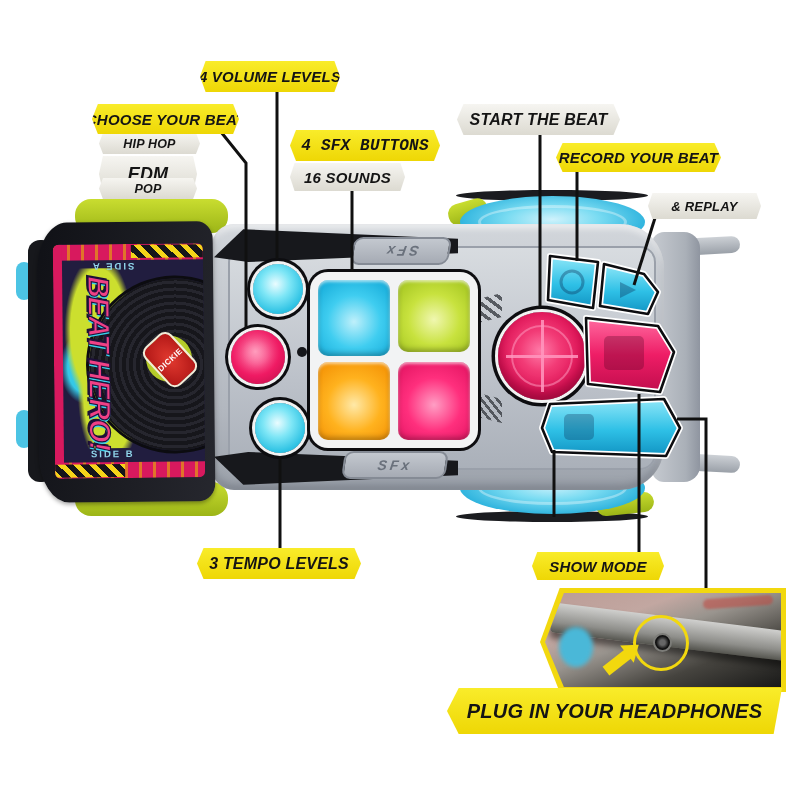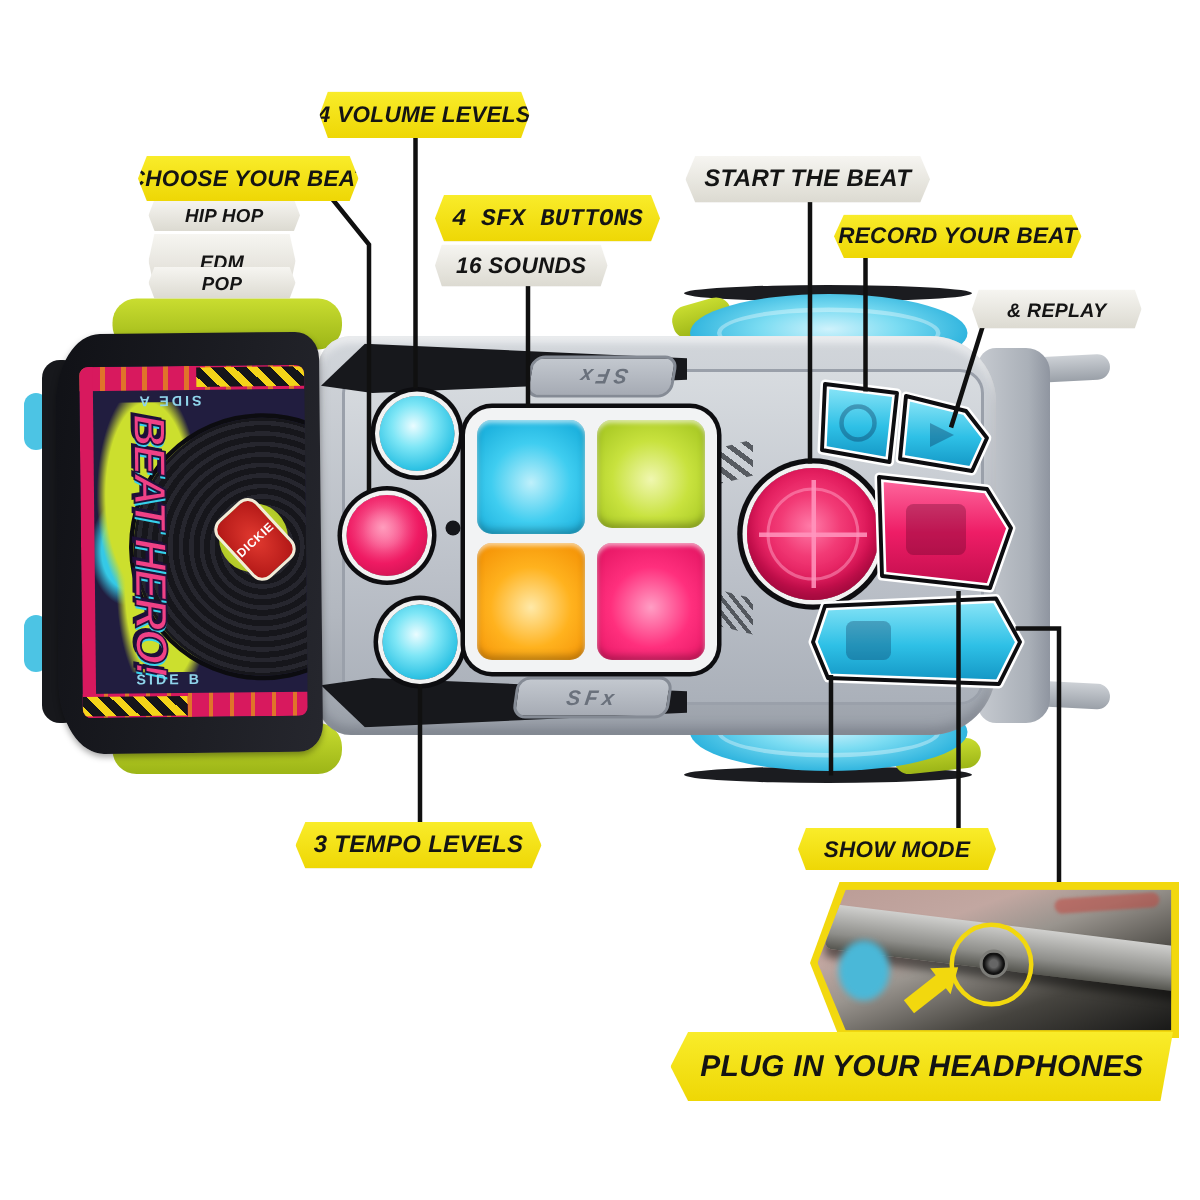--- a/index.html
+++ b/index.html
@@ -238,23 +238,23 @@
       <polyline points="655,218 634,285"></polyline>
       <polyline points="554,450 554,517"></polyline>
       <polyline points="639,394 639,552"></polyline>
       <polyline points="677,419 706,419 706,590"></polyline>
       <polyline points="280,456 280,548"></polyline>
     </g>
   </svg>
 
   <div class="callout yellow" style="left:92px;top:104px;width:147px;height:30px;font-size:15px;z-index:50;">CHOOSE YOUR BEAT</div>
   <div class="callout gray" style="left:99px;top:133px;width:101px;height:21px;font-size:12.5px;z-index:49;">HIP HOP</div>
-  <div class="callout gray" style="left:99px;top:156px;width:98px;height:36px;font-size:13px;z-index:49;">EDM</div>
+  <div class="callout gray" style="left:99px;top:156px;width:98px;height:36px;font-size:18px;z-index:49;">EDM</div>
   <div class="callout gray" style="left:99px;top:178px;width:98px;height:21px;font-size:12.5px;z-index:49;">POP</div>
-  <div class="callout yellow" style="left:213px;top:61px;width:140px;height:31px;font-size:15px;z-index:50;">4 VOLUME LEVELS</div>
+  <div class="callout yellow" style="left:200px;top:61px;width:140px;height:31px;font-size:15px;z-index:50;">4 VOLUME LEVELS</div>
   <div class="callout yellow" style="left:290px;top:130px;width:150px;height:31px;font-size:16px;z-index:50;font-family:Liberation Mono, monospace;">4 SFX BUTTONS</div>
   <div class="callout gray" style="left:290px;top:163px;width:115px;height:28px;font-size:15px;z-index:49;">16 SOUNDS</div>
   <div class="callout yellow" style="left:556px;top:143px;width:165px;height:29px;font-size:15px;z-index:50;">RECORD YOUR BEAT</div>
   <div class="callout gray" style="left:457px;top:104px;width:163px;height:31px;font-size:16px;z-index:49;">START THE BEAT</div>
   <div class="callout gray" style="left:648px;top:193px;width:113px;height:26px;font-size:13px;z-index:49;">&amp; REPLAY</div>
   <div class="callout yellow" style="left:532px;top:552px;width:132px;height:28px;font-size:15px;z-index:50;text-align:center;">SHOW MODE</div>
   <div class="callout yellow" style="left:197px;top:548px;width:164px;height:31px;font-size:16px;z-index:50;">3 TEMPO LEVELS</div>
 
   <div class="inset">
     <div class="photo">

